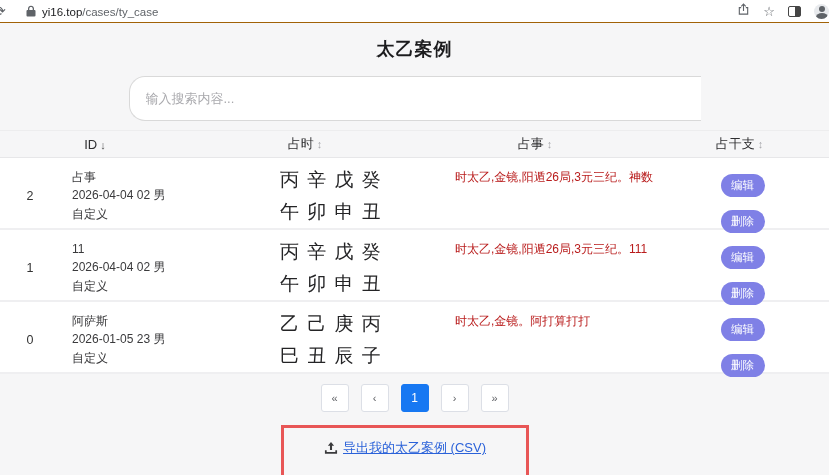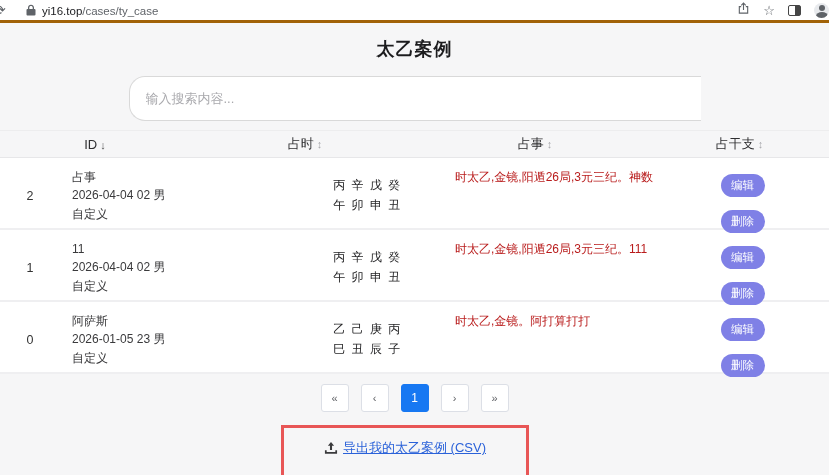--- a/index.html
+++ b/index.html
@@ -1,20 +1,20 @@
 <!DOCTYPE html>
 <html><head>
 <meta charset="utf-8">
 <style>
   * { margin:0; padding:0; box-sizing:border-box; }
   html,body { width:829px; height:475px; overflow:hidden;
     font-family:"Liberation Sans","DejaVu Sans",sans-serif; background:#f6f6f7; }
 
   
-  .chrome { height:23px; background:#ffffff; border-bottom:3px solid #a16207;
+  .chrome { height:23px; background:#ffffff; border-bottom:1px solid #a16207;
     display:flex; align-items:center; padding:0 4px 0 0; }
   .reload { margin-left:-6px; color:#5f6368; font-size:14px; width:18px; overflow:hidden; }
   .urlbar { display:flex; align-items:center; gap:6px; margin-left:14px; flex:1; }
   .urlbar .lock { display:flex; }
   .url-host { font-size:11.5px; color:#202124; }
   .url-path { font-size:11.5px; color:#5f6368; }
   .chrome-right { display:flex; align-items:center; gap:13px; margin-right:-4px; }
   .star { font-size:13px; color:#5f6368; }
   .panel-icon { width:13px; height:11px; border:1.5px solid #454545; border-radius:2px; position:relative; }
   .panel-icon::after { content:""; position:absolute; right:0; top:0; bottom:0; width:5px; background:#454545; }
@@ -36,21 +36,21 @@
   .thead { margin-top:9px; height:28px; display:grid; grid-template-columns:190px 230px 230px 179px;
     align-items:center; border-top:1px solid #ededee; border-bottom:1px solid #e7e7e9; }
   .th { text-align:center; font-size:13px; color:#2e2e30; cursor:pointer; }
   .th .arrow { font-size:11px; color:#a7a7ab; margin-left:3px; }
   .th .arrow.active { color:#555; }
 
   .trow { height:72px; background:#ffffff; border-bottom:2px solid #efeff1;
     display:grid; grid-template-columns:60px 220px 175px 245px 129px; align-items:center; }
   .c-id { text-align:center; font-size:12.5px; color:#333; }
   .c-detail { font-size:12px; color:#3a3a3c; line-height:1.55; padding-left:12px; }
-  .c-ganzhi { text-align:center; font-size:12px; color:#242426; line-height:1.65; letter-spacing:1.5px; }
+  .c-ganzhi { font-size:19px; color:#242426; line-height:1.65; letter-spacing:1.5px; }
   .c-desc { align-self:start; padding-top:11px; font-size:12px; color:#b91c1c; line-height:1.4; padding-right:10px; }
   .c-actions { display:flex; flex-direction:column; align-items:center; gap:13px; padding-right:44px;margin-top:16px; }
   .pill { width:44px; height:23px; border:none; border-radius:12px; background:#7f80e6; color:#fff;
     font-size:11.5px; cursor:pointer; line-height:23px; }
 
   
   .pager { display:flex; justify-content:center; gap:12px; margin-top:10px; }
   .pg { width:28px; height:28px; border:1px solid #dcdfe6; background:#fff; border-radius:3px;
     font-size:11px; color:#606266; cursor:pointer; display:flex; align-items:center; justify-content:center; }
   .pg.active { background:#1778f2; border-color:#1778f2; color:#fff; font-size:12px; }

